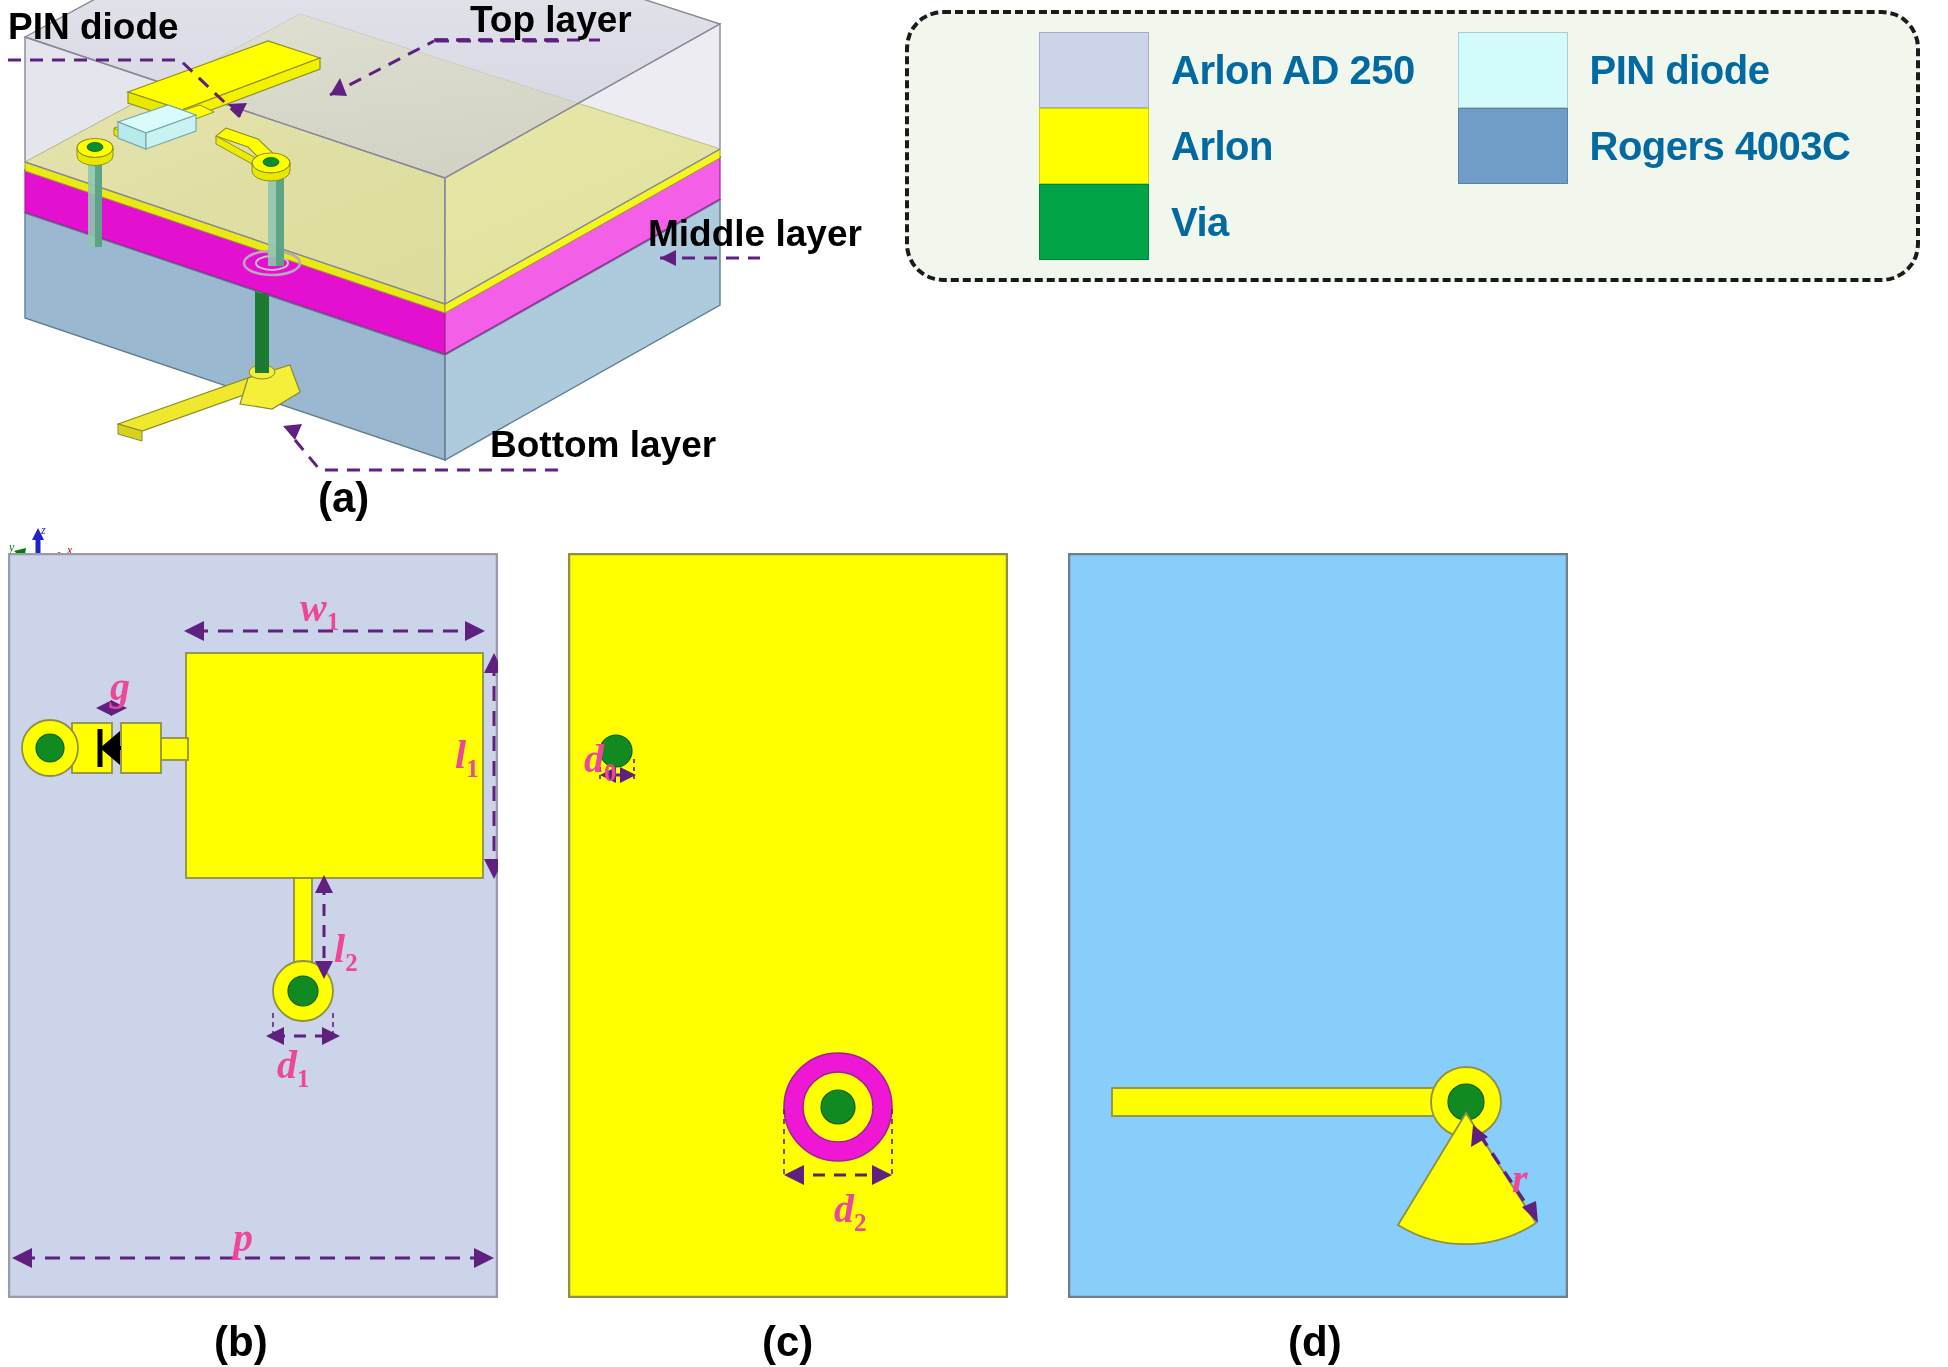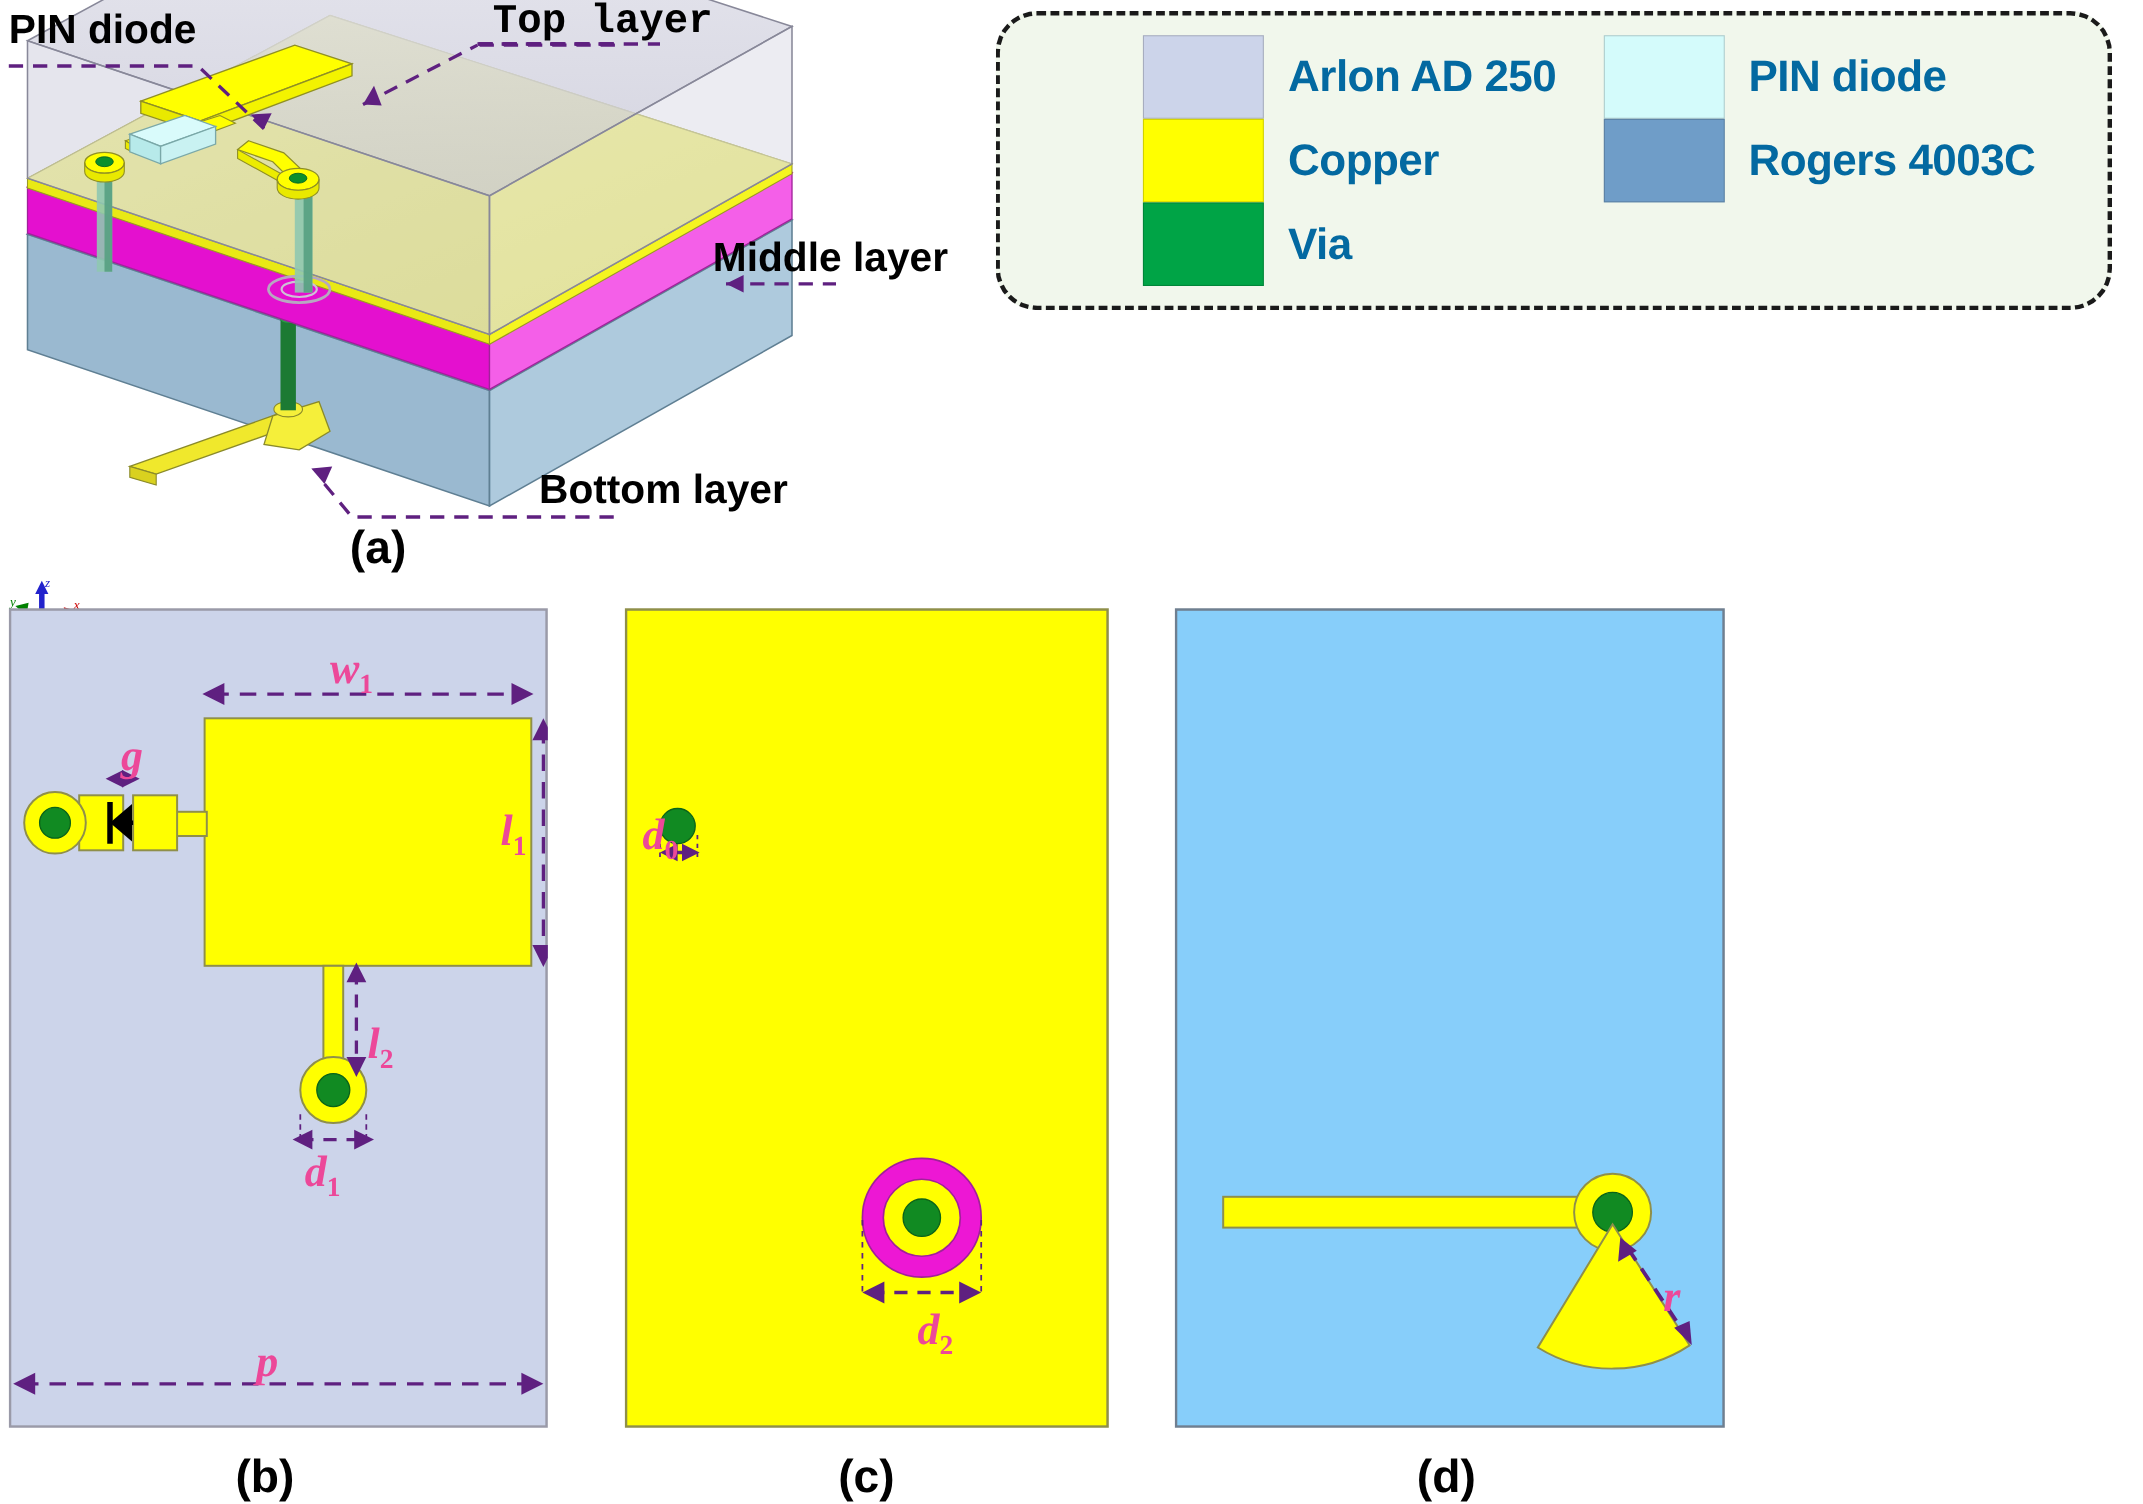--- a/index.html
+++ b/index.html
@@ -149,38 +149,38 @@
       <line x1="30" y1="45" x2="12" y2="34" stroke="#008000" stroke-width="5"></line>
       <polygon points="6,31 18,28 16,40" fill="#008000"></polygon>
       <text x="33" y="14" font-size="12" font-family="Liberation Serif, serif" font-style="italic" fill="#2222cc">z</text>
       <text x="59" y="34" font-size="12" font-family="Liberation Serif, serif" font-style="italic" fill="#cc0000">x</text>
       <text x="1" y="31" font-size="12" font-family="Liberation Serif, serif" font-style="italic" fill="#008000">y</text>
     </svg>
   </div>
 </div>
 
 <div class="abs lbl calloutText" style="left:8px;top:6px;">PIN diode</div>
-<div class="abs lbl calloutText" style="left:448px;top:-1px;font-family:Liberation Mono, monospace;">Top layer</div>
+<div class="abs lbl calloutText" style="left:470px;top:-1px;">Top layer</div>
 <div class="abs lbl calloutText" style="left:648px;top:213px;">Middle layer</div>
 <div class="abs lbl calloutText" style="left:490px;top:424px;">Bottom layer</div>
 <div class="abs lbl panelCap" style="left:318px;top:474px;">(a)</div>
 
 <div class="abs" id="legend-box">
   <div class="legend-grid">
     <div class="legend-item">
       <span class="swatch" style="background:#ccd4ea;"></span>
       <span class="legend-text">Arlon AD 250</span>
     </div>
     <div class="legend-item">
       <span class="swatch" style="background:#d4fbfb;"></span>
       <span class="legend-text">PIN diode</span>
     </div>
     <div class="legend-item">
       <span class="swatch" style="background:#ffff00;"></span>
-      <span class="legend-text">Copper</span>
+      <span class="legend-text">Arlon</span>
     </div>
     <div class="legend-item">
       <span class="swatch" style="background:#6f9dc8;"></span>
       <span class="legend-text">Rogers 4003C</span>
     </div>
     <div class="legend-item">
       <span class="swatch" style="background:#00a446;"></span>
       <span class="legend-text">Via</span>
     </div>
   </div>

